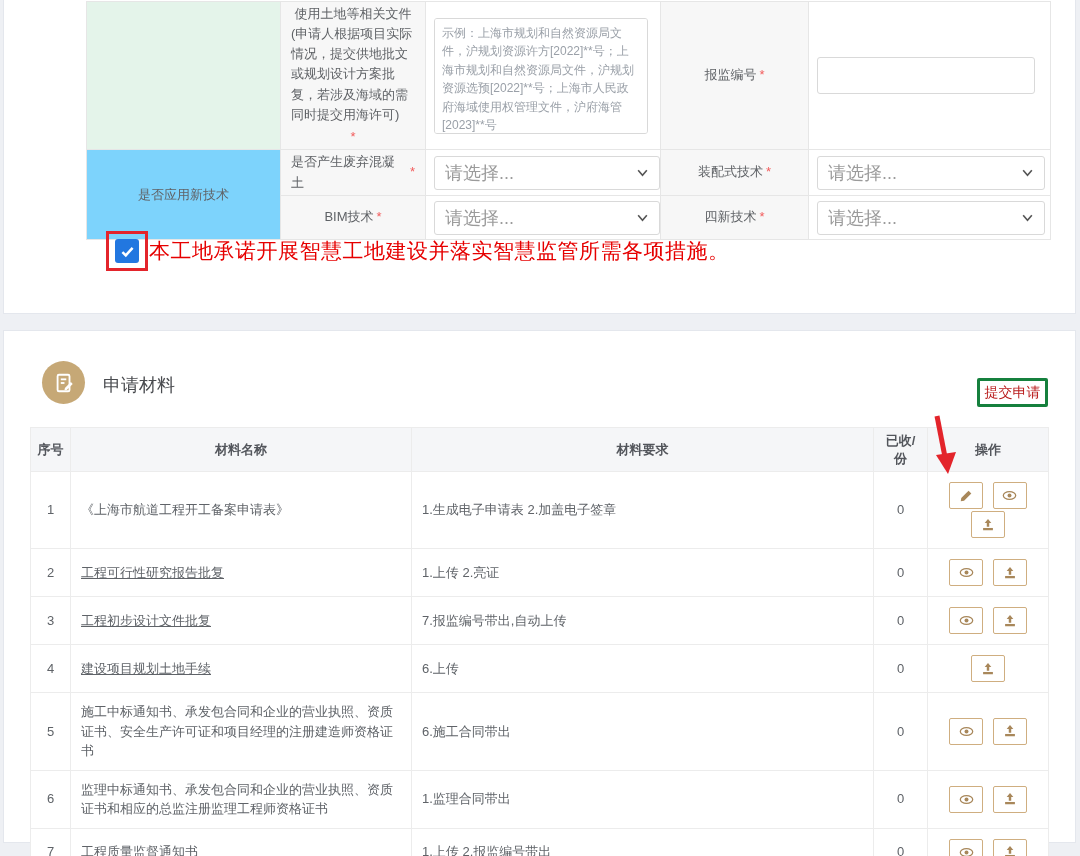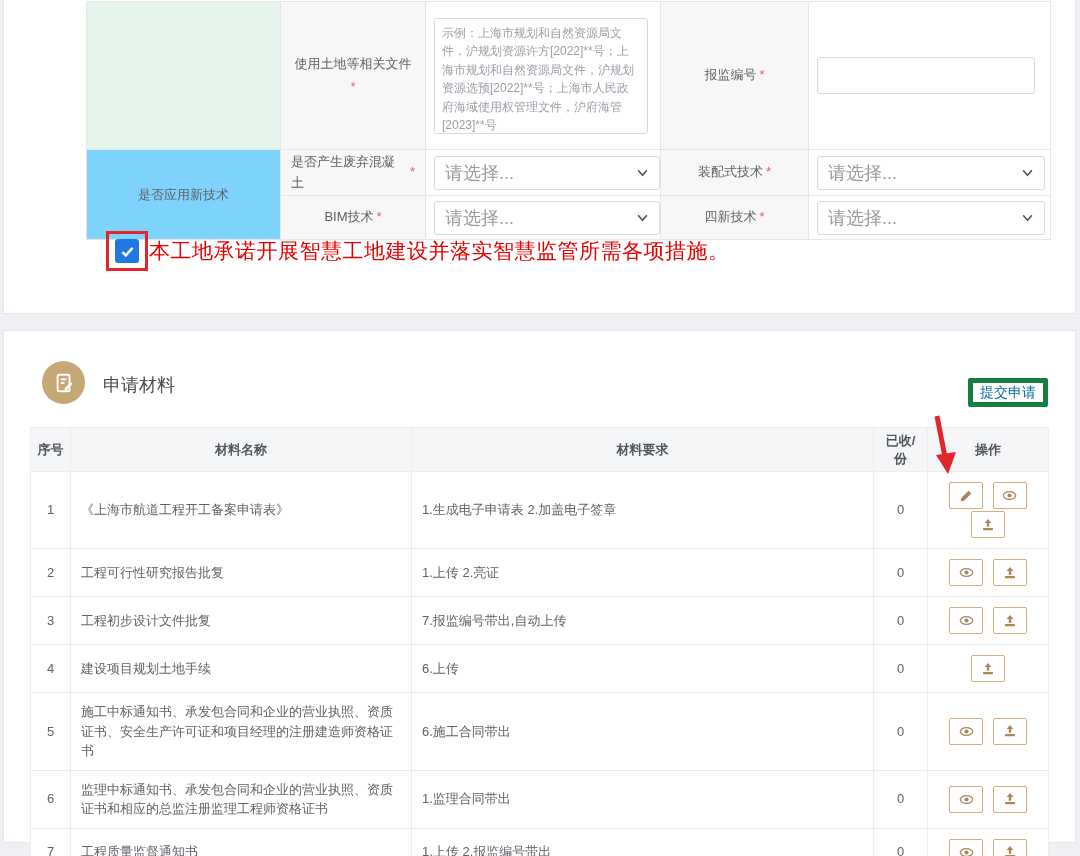--- a/index.html
+++ b/index.html
@@ -67,54 +67,55 @@
   .commit-text { color:#e60000; font-size:21px; margin-left:1px; letter-spacing:0.5px; }
 
   
   .sec-icon {
     position:absolute; left:38px; top:30px; width:43px; height:43px;
     border-radius:50%; background:#c6a876;
     display:flex; align-items:center; justify-content:center;
   }
   .sec-title { position:absolute; left:99px; top:42px; font-size:18px; color:#4a4c50; }
   .submit-btn {
-    position:absolute; right:27px; top:47px; width:80px; height:29px;
-    background:#fff; border:5px solid #15803d; border-radius:2px;
-    color:#0369a1; font-size:14px; cursor:pointer;
+    position:absolute; right:27px; top:47px; width:71px; height:29px;
+    background:#fff; border:3px solid #15803d; border-radius:2px;
+    color:#b91c1c; font-size:14px; cursor:pointer;
     font-family:"Liberation Sans","DejaVu Sans",sans-serif;
   }
 
   table.mat { position:absolute; left:26px; top:96px; width:1018px;
     border-collapse:collapse; table-layout:fixed; font-size:13px; color:#5f6368; }
   table.mat th, table.mat td { border:1px solid #ececec; }
   table.mat th { background:#f5f6f8; height:44px; color:#53565c; font-weight:bold; padding:4px 6px; line-height:1.35; }
   table.mat td { padding:9px 10px; line-height:1.5; background:#fff; }
   td.c-no, td.c-recv, th { text-align:center; }
   td.c-name, td.c-req { text-align:left; }
   td.c-ops { text-align:center; padding:5px 2px; }
-  .u { }
+  .u { text-decoration:underline; }
   .op-btn {
     display:inline-flex; align-items:center; justify-content:center;
     width:34px; height:27px; background:#fff; border:1px solid #cfae80;
     border-radius:2px; color:#a8875a; margin:1px 3px; vertical-align:middle; cursor:pointer;
   }
 
   
   .arrow-annot { position:absolute; left:927px; top:411px; pointer-events:none; }
 </style>
 </head>
 <body>
 
 <div class="panel panel-1">
 
   <div class="form-table">
     <div class="ft-cell cat-mint"></div>
 
     <div class="ft-cell lbl">
       <span>使用土地等相关文件</span>
+      <span>(申请人根据项目实际情况，提交供地批文或规划设计方案批复，若涉及海域的需同时提交用海许可)</span>
       <span class="star-block">*</span>
     </div>
 
     <div class="ft-cell inp-cell">
       <textarea class="land" placeholder="示例：上海市规划和自然资源局文件，沪规划资源许方[2022]**号；上海市规划和自然资源局文件，沪规划资源选预[2022]**号；上海市人民政府海域使用权管理文件，沪府海管[2023]**号" style=""></textarea>
     </div>
 
     <div class="ft-cell lbl">
       <span class="inline-lbl">
         <span>报监编号</span>

